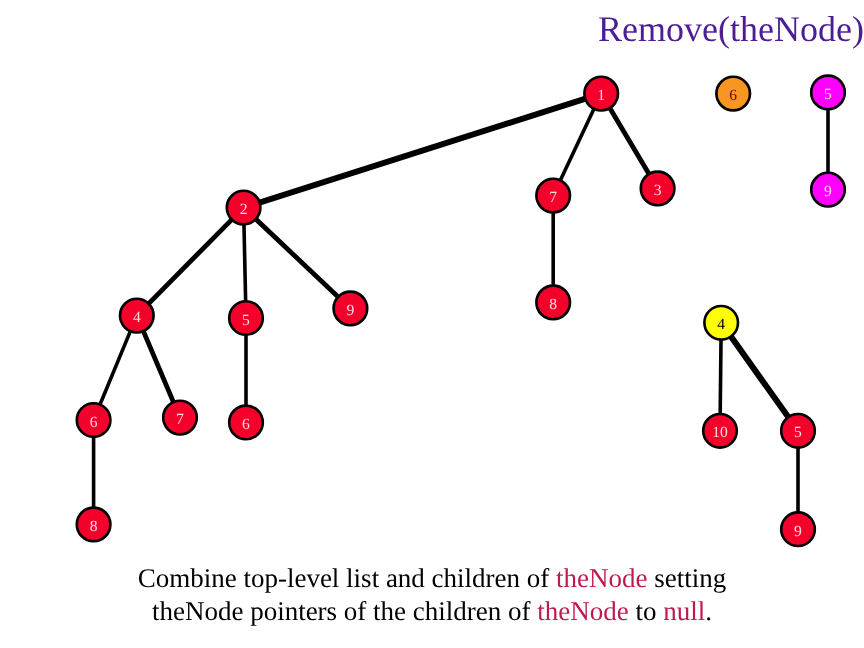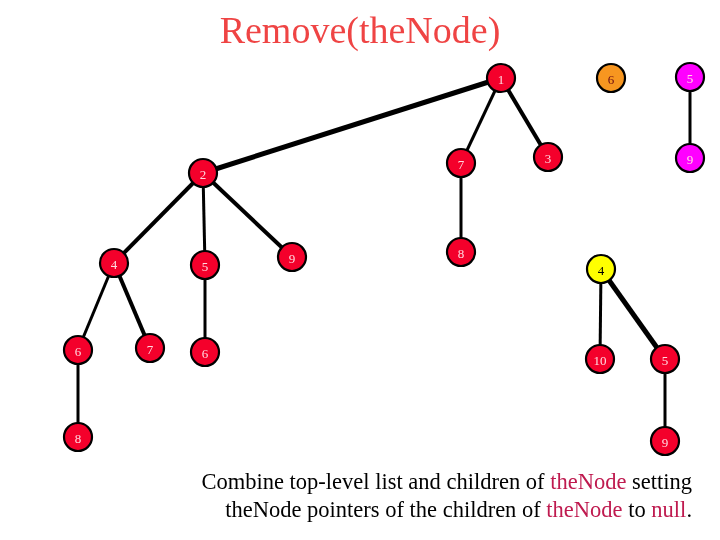--- a/index.html
+++ b/index.html
@@ -20,45 +20,45 @@
     left: 0;
     top: 0;
     width: 720px;
     height: 540px;
   }
   #title {
     position: absolute;
     left: 0;
     top: 8px;
     width: 720px;
-    text-align: center;
+    text-align: right;
     font-family: "Liberation Serif", "DejaVu Serif", serif;
-    font-size: 38px;
+    font-size: 30px;
     font-weight: normal;
-    color: #ef4444;
+    color: #4c1d95;
     letter-spacing: 0px;
     white-space: nowrap;
   }
   #graph {
     position: absolute;
     left: 0;
     top: 0;
     width: 720px;
     height: 540px;
   }
   #caption {
     position: absolute;
     left: 28px;
     top: 468px;
     width: 664px;
     font-family: "Liberation Serif", "DejaVu Serif", serif;
     font-size: 22.5px;
     line-height: 28px;
     color: #000000;
-    text-align: right;
+    text-align: center;
   }
   .kw {
     color: #bf1a4f;
   }
   .edge {
     stroke: #000000;
     stroke-linecap: butt;
   }
   .node-circle {
     stroke: #000000;

